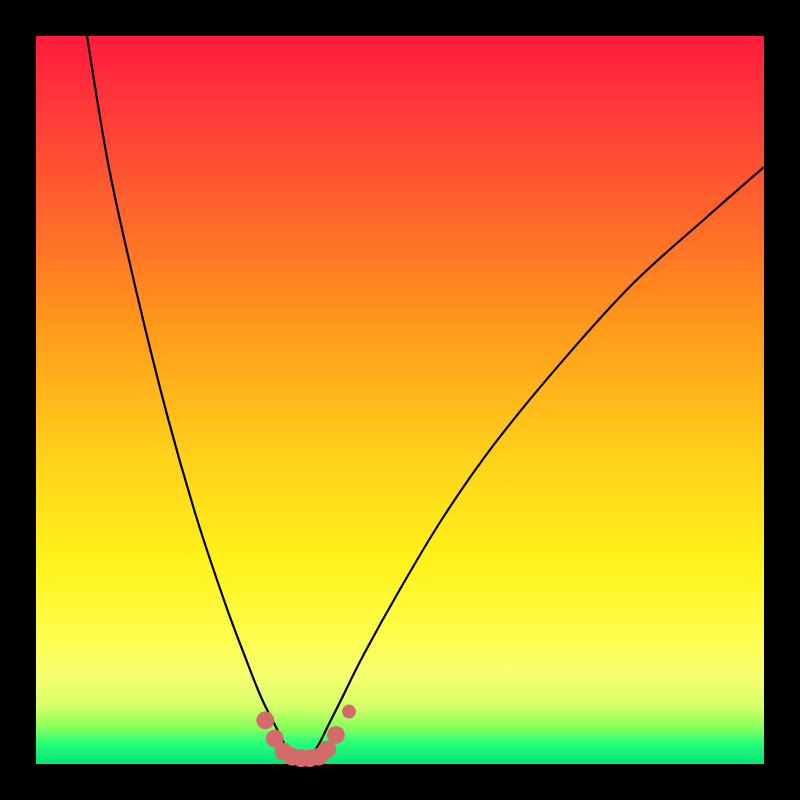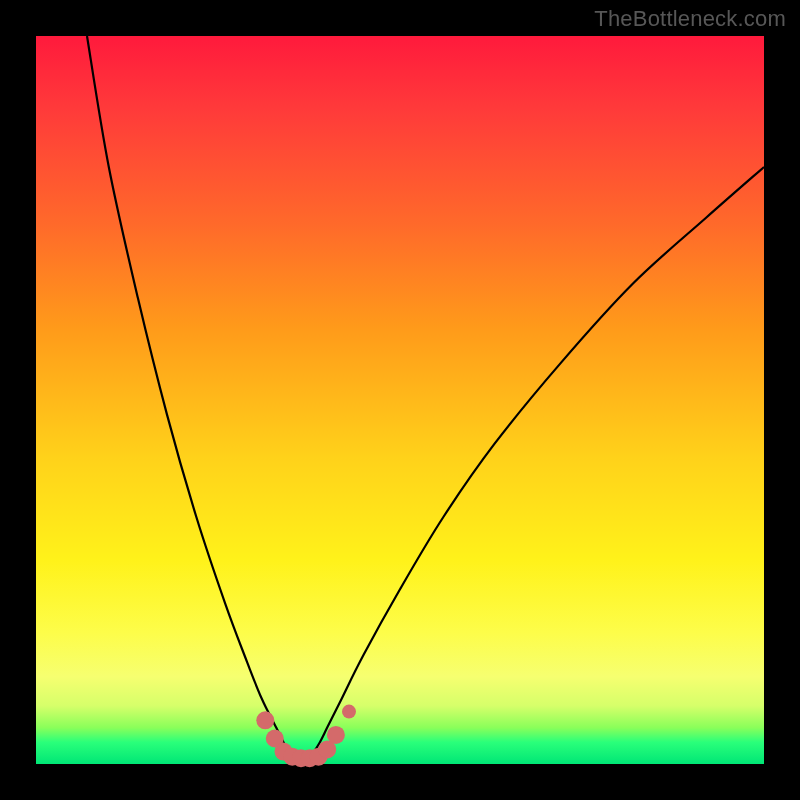--- a/index.html
+++ b/index.html
@@ -59,21 +59,20 @@
     width: 728px;
     height: 728px;
     overflow: visible;
   }
 </style>
 </head>
 <body>
 
 <div class="frame">
 
-  <div class="watermark">TheBottleneck.com</div>
 
   <div class="plot-area">
     <svg class="curve" viewBox="0 0 728 728" preserveAspectRatio="none">
       <path d="M 51.0 0.0 C 54.6 21.8, 64.3 87.4, 72.8 131.0 C 81.3 174.7, 92.2 220.8, 101.9 262.1 C 111.6 303.3, 121.3 342.2, 131.0 378.6 C 140.7 415.0, 150.5 448.9, 160.2 480.5 C 169.9 512.0, 180.8 543.6, 189.3 567.8 C 197.8 592.1, 205.1 610.3, 211.1 626.1 C 217.2 641.9, 220.8 651.6, 225.7 662.5 C 230.5 673.4, 236.6 684.3, 240.2 691.6 C 243.9 698.9, 245.1 701.9, 247.5 706.2 C 249.9 710.4, 252.4 714.4, 254.8 717.1 C 257.2 719.7, 259.7 721.3, 262.1 722.2 C 264.5 723.0, 266.9 723.0, 269.4 722.2 C 271.8 721.3, 274.2 719.7, 276.6 717.1 C 279.1 714.4, 281.5 710.4, 283.9 706.2 C 286.3 701.9, 287.6 698.9, 291.2 691.6 C 294.8 684.3, 299.7 674.6, 305.8 662.5 C 311.8 650.3, 317.9 637.0, 327.6 618.8 C 337.3 600.6, 350.7 576.3, 364.0 553.3 C 377.3 530.2, 391.9 504.7, 407.7 480.5 C 423.5 456.2, 439.2 433.2, 458.6 407.7 C 478.1 382.2, 501.1 354.3, 524.2 327.6 C 547.2 300.9, 572.7 271.8, 597.0 247.5 C 621.2 223.3, 647.9 201.4, 669.8 182.0 C 691.6 162.6, 718.3 139.5, 728.0 131.0" fill="none" stroke="#000000" stroke-width="2.2"></path>
       <g>
           <circle cx="229.3" cy="684.3" r="9" fill="#d46a6a"></circle>
           <circle cx="238.8" cy="702.5" r="9" fill="#d46a6a"></circle>
           <circle cx="247.5" cy="715.6" r="9" fill="#d46a6a"></circle>
           <circle cx="256.3" cy="720.7" r="9" fill="#d46a6a"></circle>
           <circle cx="265.0" cy="722.2" r="9" fill="#d46a6a"></circle>

